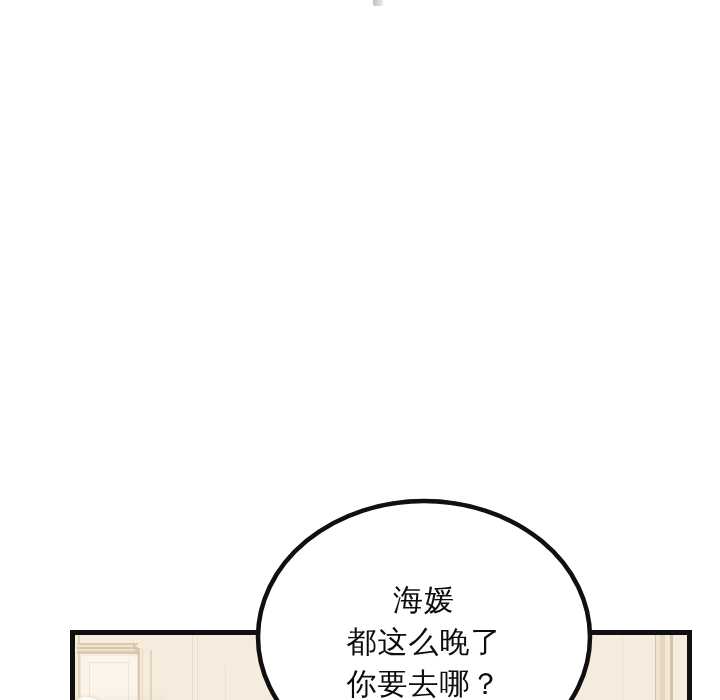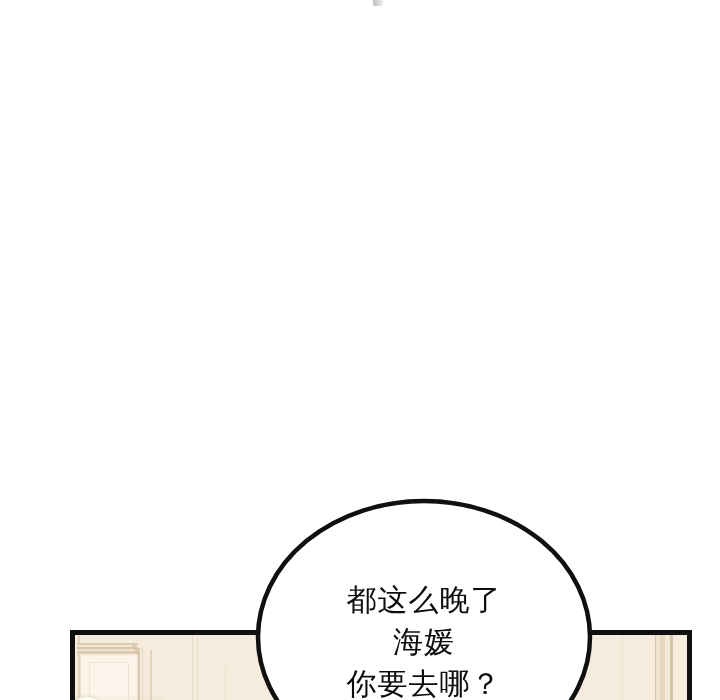--- a/index.html
+++ b/index.html
@@ -137,18 +137,18 @@
     <div class="pale-blob"></div>
     <div class="wall-line-r"></div>
     <div class="wall-stripe"></div>
   </div>
 
   <svg class="bubble-svg" viewBox="0 0 720 700" xmlns="http://www.w3.org/2000/svg">
     <ellipse cx="424" cy="637" rx="166" ry="136" fill="#ffffff" stroke="#101010" stroke-width="4.5"></ellipse>
   </svg>
 
   <div class="dialogue">
+    <span class="line">海媛</span>
     <span class="line">都这么晚了</span>
-    <span class="line">海媛</span>
     <span class="line">你要去哪？</span>
   </div>
 
 </div>
 
 </body></html>

